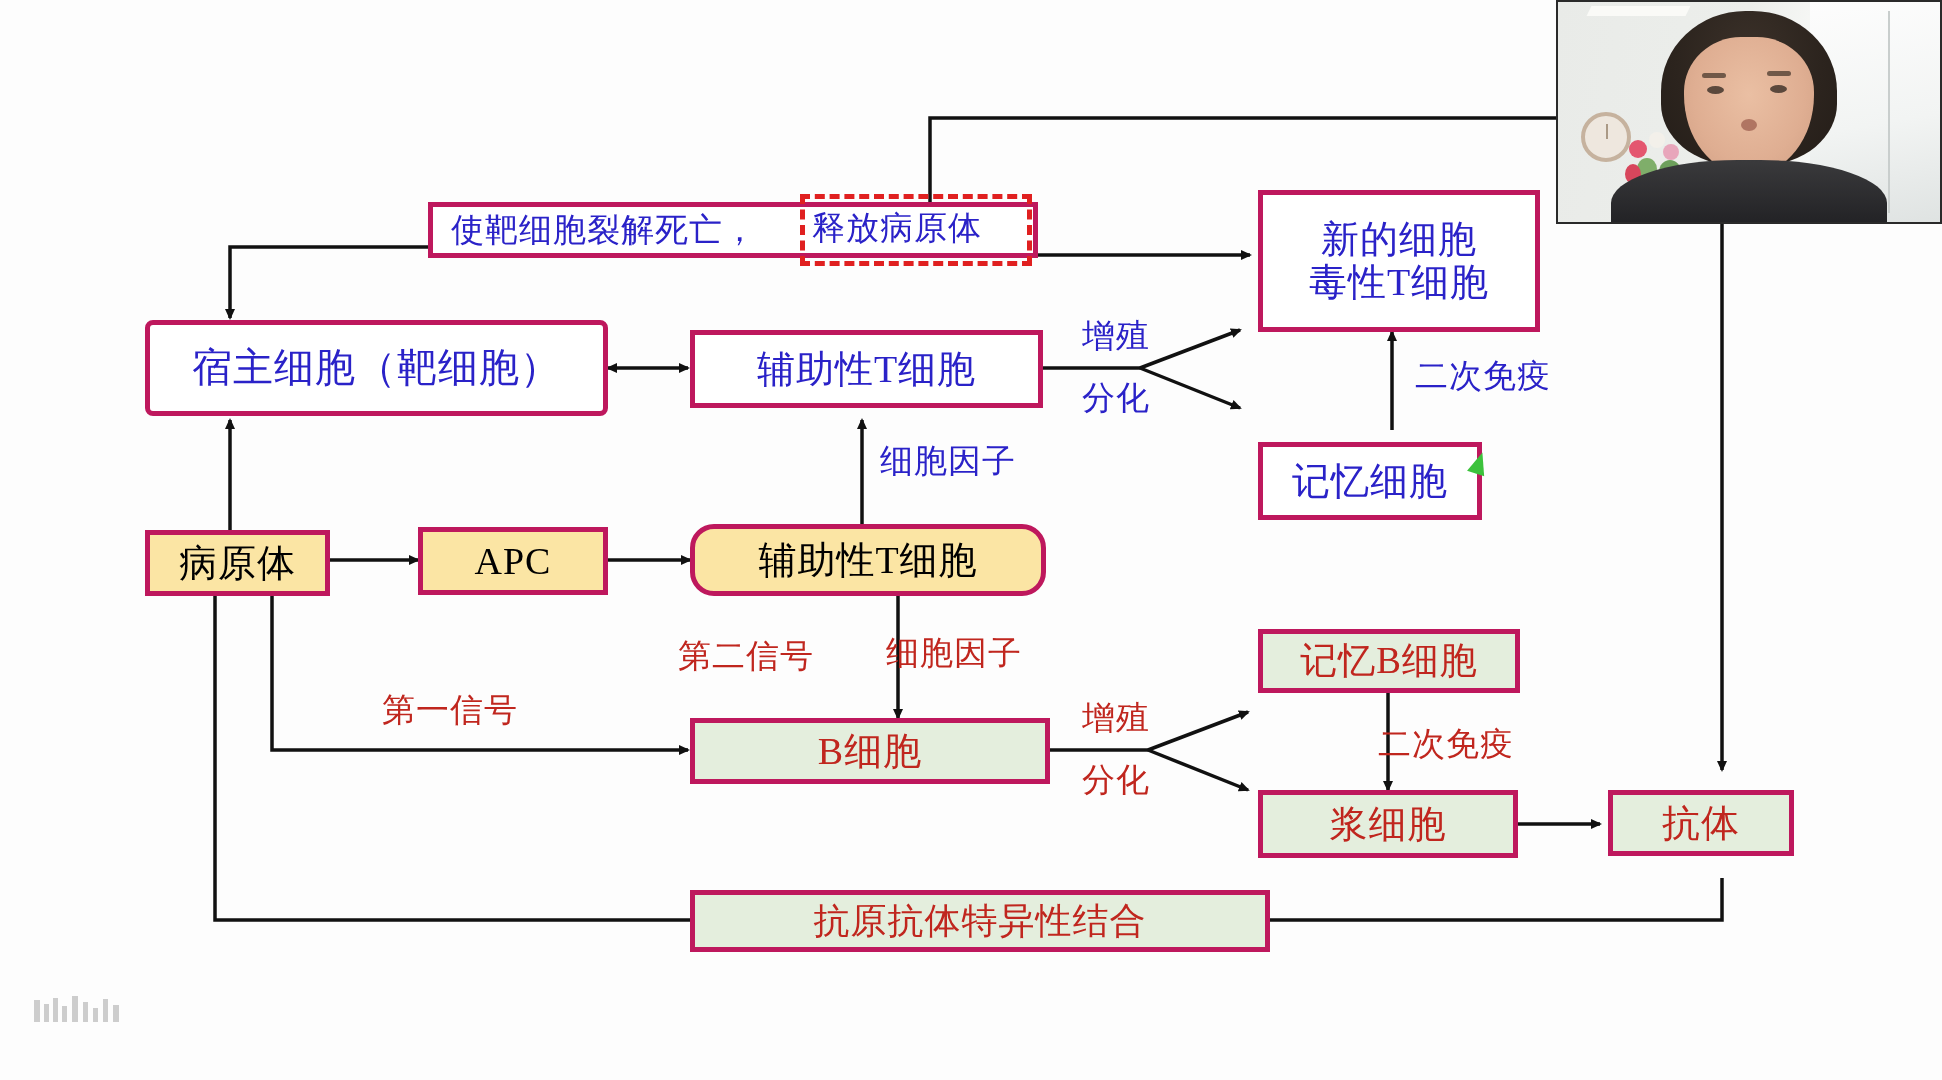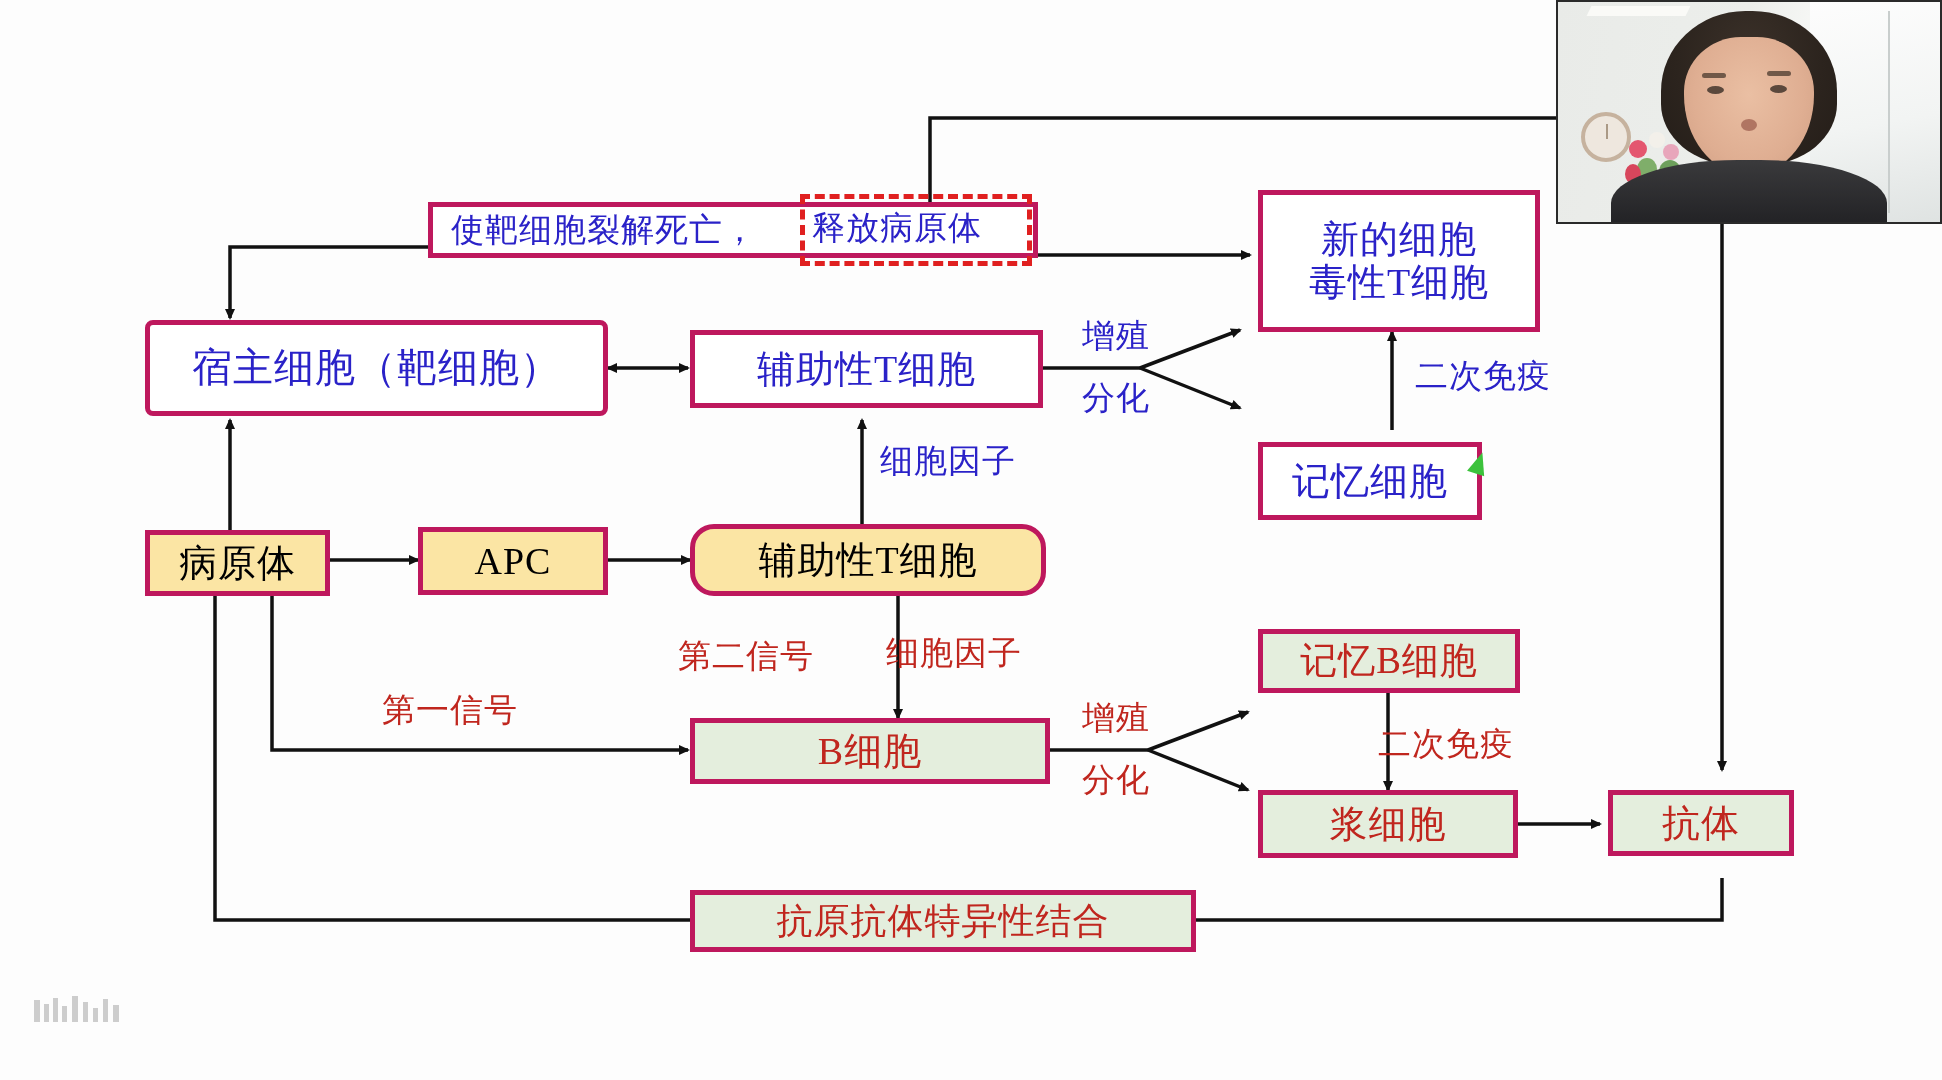--- a/index.html
+++ b/index.html
@@ -163,21 +163,21 @@
   </div>
 
   <div class="node fill-green red" style="left:1258px;top:790px;width:260px;height:68px;font-size:38px;">
     <span>浆细胞</span>
   </div>
 
   <div class="node fill-green red" style="left:1608px;top:790px;width:186px;height:66px;font-size:38px;">
     <span>抗体</span>
   </div>
 
-  <div class="node fill-green red" style="left:690px;top:890px;width:506px;height:62px;font-size:36px;">
+  <div class="node fill-green red" style="left:690px;top:890px;width:580px;height:62px;font-size:36px;">
     <span>抗原抗体特异性结合</span>
   </div>
 
   <div class="lbl blue" style="left:1082px;top:318px;font-size:33px;">增殖</div>
   <div class="lbl blue" style="left:1082px;top:380px;font-size:33px;">分化</div>
 
   <div class="lbl blue" style="left:1415px;top:358px;font-size:33px;">二次免疫</div>
 
   <div class="lbl blue" style="left:880px;top:443px;font-size:33px;">细胞因子</div>
 

